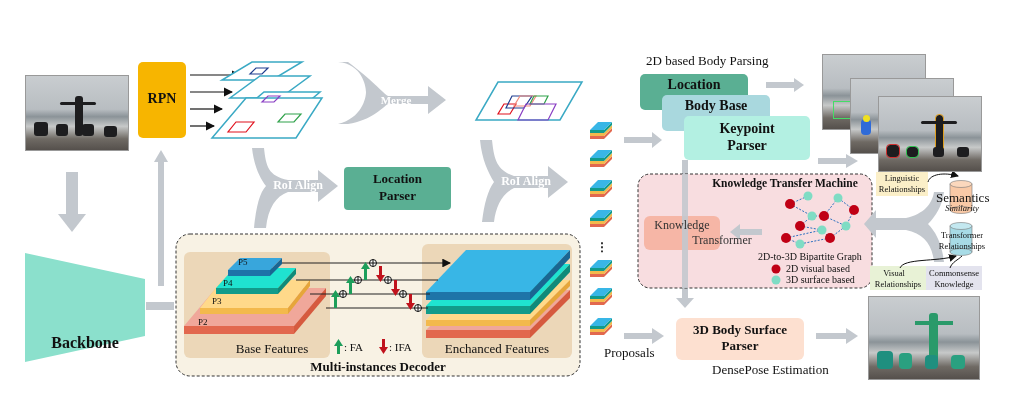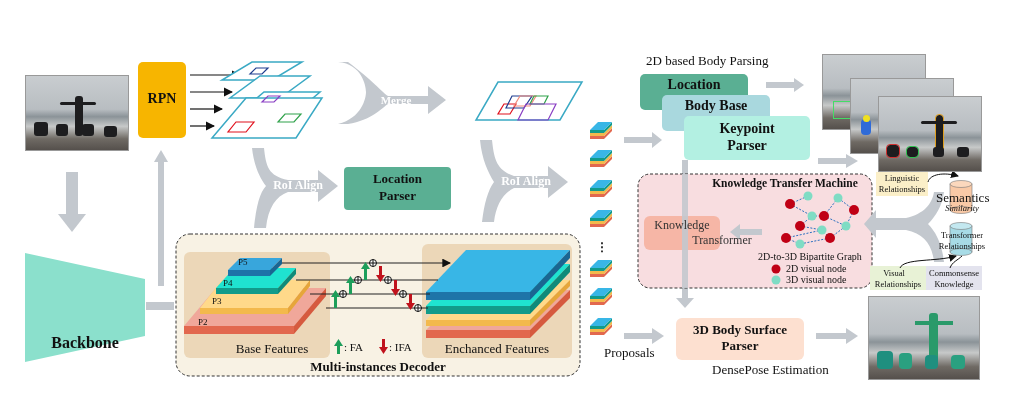--- a/index.html
+++ b/index.html
@@ -370,22 +370,22 @@
 <div class="lbl" style="left:646px;top:53px;font-size:13px;">2D based Body Parsing</div>
 <div class="lbl bold" style="left:640px;top:77px;width:108px;font-size:14px;">Location</div>
 <div class="lbl bold" style="left:662px;top:98px;width:108px;font-size:14px;">Body Base</div>
 <div class="lbl bold" style="left:684px;top:120px;width:126px;font-size:14px;line-height:17px;">Keypoint</div>
 <div class="lbl bold" style="left:684px;top:137px;width:126px;font-size:14px;line-height:17px;">Parser</div>
 
 <div class="lbl bold" style="left:700px;top:177px;width:170px;font-size:11.5px;">Knowledge Transfer Machine</div>
 <div class="lbl" style="left:644px;top:218px;width:76px;font-size:12px;line-height:15px;color:#333;">Knowledge</div>
 <div class="lbl" style="left:644px;top:233px;width:76px;font-size:12px;line-height:15px;color:#333;margin-left:40px;">Transformer</div>
 <div class="lbl" style="left:758px;top:251px;font-size:10px;">2D-to-3D Bipartite Graph</div>
-<div class="lbl" style="left:786px;top:263px;font-size:10px;">2D visual node</div>
-<div class="lbl" style="left:786px;top:274px;font-size:10px;">3D visual node</div>
+<div class="lbl" style="left:786px;top:263px;font-size:10px;">2D visual based</div>
+<div class="lbl" style="left:786px;top:274px;font-size:10px;">3D surface based</div>
 
 <div class="lbl" style="left:876px;top:173px;width:52px;font-size:8.5px;line-height:11px;">Linguistic</div>
 <div class="lbl" style="left:876px;top:184px;width:52px;font-size:8.5px;line-height:11px;">Relationships</div>
 <div class="lbl" style="left:936px;top:192px;width:52px;font-size:13px;line-height:11px;">Semantics</div>
 <div class="lbl" style="left:936px;top:203px;width:52px;font-size:8.5px;line-height:11px;font-style:italic;">Similarity</div>
 <div class="lbl" style="left:934px;top:230px;width:56px;font-size:8.5px;line-height:11px;">Transformer</div>
 <div class="lbl" style="left:934px;top:241px;width:56px;font-size:8.5px;line-height:11px;">Relationships</div>
 <div class="lbl" style="left:870px;top:268px;width:48px;font-size:8.5px;line-height:11px;">Visual</div>
 <div class="lbl" style="left:870px;top:279px;width:56px;font-size:8.5px;line-height:11px;">Relationships</div>
 <div class="lbl" style="left:926px;top:268px;width:56px;font-size:8.5px;line-height:11px;">Commonsense</div>

